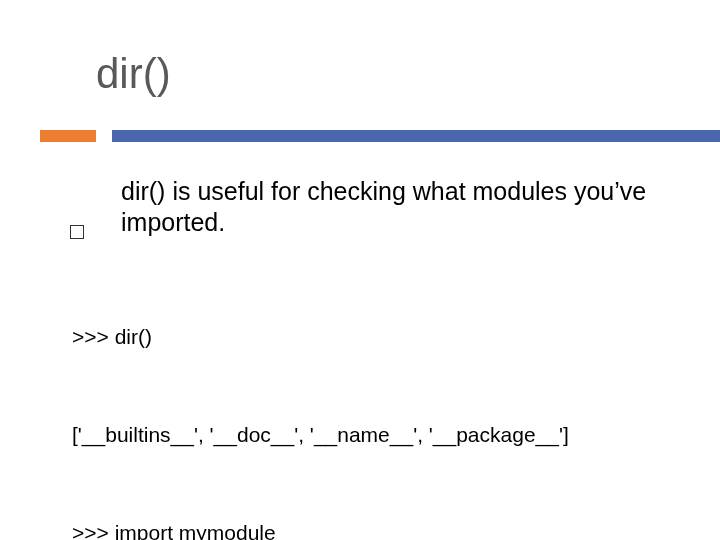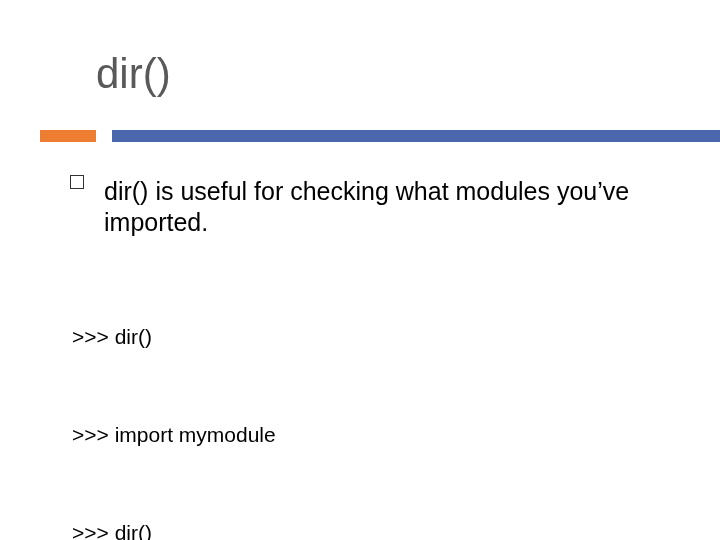--- a/index.html
+++ b/index.html
@@ -33,22 +33,22 @@
   .underline-blue {
     flex: 1;
     height: 12px;
     background: #4a66ac;
   }
   .body {
     padding: 18px 22px 0 22px;
   }
   .bullet-row {
     display: flex;
-    align-items: flex-start;
-    gap: 4px;
+    align-items: flex-end;
+    gap: 21px;
     margin-bottom: 14px;
   }
   .bullet-icon {
     width: 14px;
     height: 14px;
     border: 1.5px solid #333;
     margin-top: 7px;
     flex-shrink: 0;
   }
   .bullet-text {
@@ -83,20 +83,21 @@
 
   <div class="body">
 
     <div class="bullet-row">
       <span class="bullet-icon"></span>
       <span class="bullet-text">dir() is useful for checking what modules you’ve imported.</span>
     </div>
 
     <div class="code-block">
       <span class="code-line">&gt;&gt;&gt; dir()</span>
+      <span class="code-line">['__builtins__', '__doc__', '__name__', '__package__']</span>
       <span class="code-line">&gt;&gt;&gt; import mymodule</span>
       <span class="code-line">&gt;&gt;&gt; dir()</span>
       
     </div>
 
   </div>
 
 </div>
 
 </body></html>

